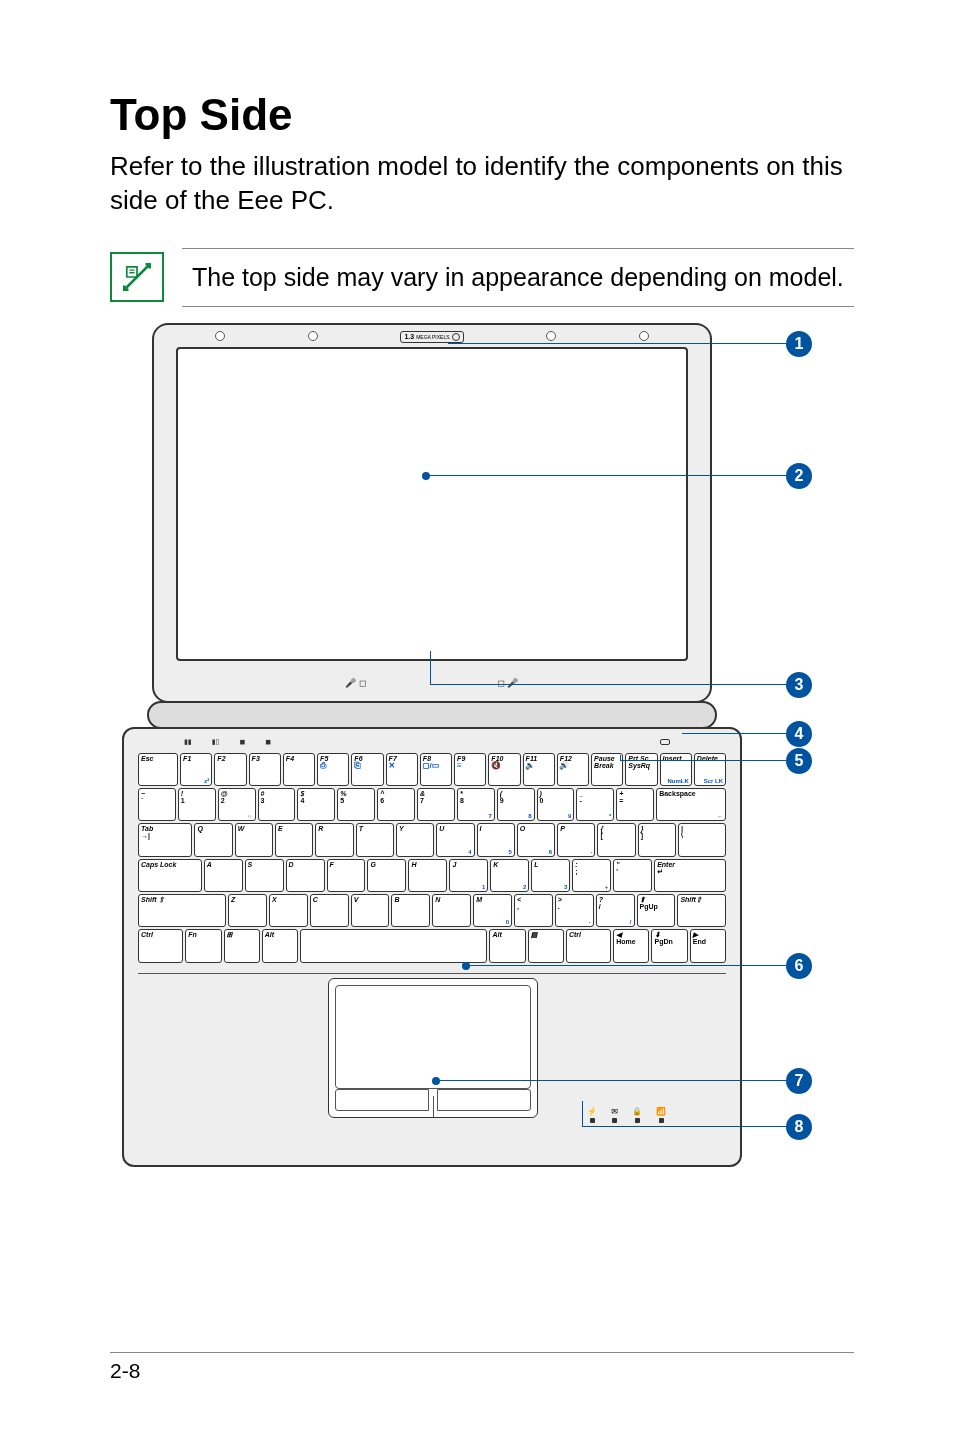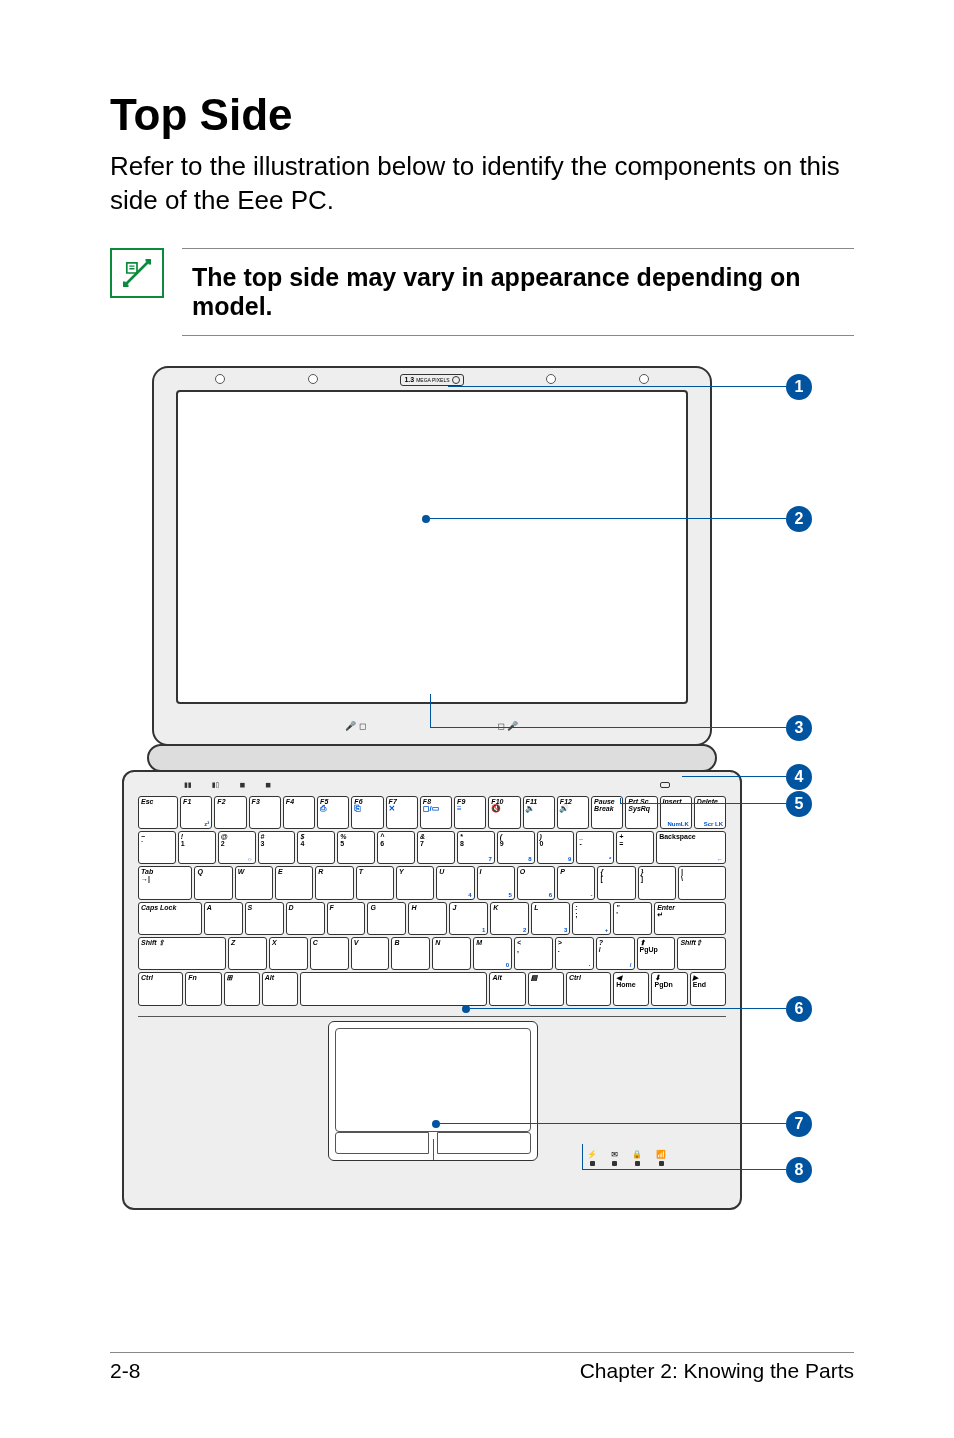--- a/index.html
+++ b/index.html
@@ -1,20 +1,20 @@
 <!DOCTYPE html>
 <html><head>
 <meta charset="utf-8">
 <style>
   * { margin: 0; padding: 0; box-sizing: border-box; }
   html, body { width: 954px; height: 1438px; background: #fff; font-family: "Segoe UI", "Myriad Pro", Arial, sans-serif; color: #000; }
   .page { position: relative; width: 954px; height: 1438px; padding: 90px 100px 60px 110px; }
   h1 { font-size: 44px; font-weight: 700; margin-bottom: 10px; }
   .intro { font-size: 26px; line-height: 1.3; margin-bottom: 30px; }
-  .note-row { display: flex; align-items: flex-start; margin-bottom: 30px; font-weight: bold; }
+  .note-row { display: flex; align-items: center; margin-bottom: 16px; }
   .note-icon { width: 54px; height: 50px; border: 2px solid #0a8a3a; display: flex; align-items: center; justify-content: center; flex-shrink: 0; margin-right: 18px; }
   .note-icon svg { width: 34px; height: 34px; }
   .note-box { flex: 1; border-top: 1px solid #888; border-bottom: 1px solid #888; padding: 14px 10px; font-size: 25px; }
   .diagram-wrap { position: relative; width: 720px; height: 870px; margin: 0 auto 20px auto; }
   .laptop { position: absolute; left: 0; top: 0; width: 620px; }
   
   .lid { width: 560px; height: 380px; margin: 0 auto; border: 2px solid #333; border-radius: 16px; background: #eee; position: relative; }
   .lid-inner { position: absolute; left: 22px; top: 22px; right: 22px; bottom: 40px; border: 2px solid #333; background: #fff; border-radius: 4px; }
   .lid-bottom { position: absolute; left: 60px; right: 60px; bottom: 8px; height: 20px; display: flex; align-items: center; justify-content: space-between; font-size: 8px; color: #333; }
   .lid-holes { position: absolute; left: 0; right: 0; top: 6px; display: flex; justify-content: space-around; padding: 0 20px; }
@@ -52,21 +52,21 @@
   .w15 { flex: 1.5; } .w175 { flex: 1.75; } .w2 { flex: 2; } .w25 { flex: 2.5; } .w6 { flex: 6; } .w125 { flex: 1.3; }
 
   .mic { font-size: 9px; }
   .blue-txt { color: #0055cc; font-style: normal; }
 </style>
 </head>
 <body>
 
 <div class="page">
   <h1>Top Side</h1>
-  <p class="intro">Refer to the illustration below to identify the components on this side of the Eee PC.</p>
+  <p class="intro">Refer to the illustration model to identify the components on this side of the Eee PC.</p>
 
   <div class="note-row">
     <div class="note-icon">
       <svg viewBox="0 0 40 40">
           <path d="M5 35 L35 5 M30 5 L35 5 L35 10 M5 30 L5 35 L10 35" stroke="#0a8a3a" stroke-width="3" fill="none"></path>
           <path d="M8 8 L20 8 L20 20 L8 20 Z" stroke="#0a8a3a" stroke-width="2" fill="none"></path>
           <path d="M11 12 L17 12 M11 15 L17 15" stroke="#0a8a3a" stroke-width="1.5"></path>
         </svg>
     </div>
     <div class="note-box">The top side may vary in appearance depending on model.</div>
@@ -502,15 +502,14 @@
       <div style="border-left:1.5px solid #00539f; height:26px;"></div>
       <div style="flex:1;border-top:1.5px solid #00539f;"></div>
       <div class="num" style="width:26px;height:26px;border-radius:50%;background:#00539f;color:#fff;display:flex;align-items:center;justify-content:center;font-weight:700;margin-bottom:-13px;">8</div>
     </div>
 
   </div>
 
 
   <div class="footer">
     <span>2-8</span>
-    <span>Chapter 2: Knowing the Parts</span>
   </div>
 </div>
 
 </body></html>

